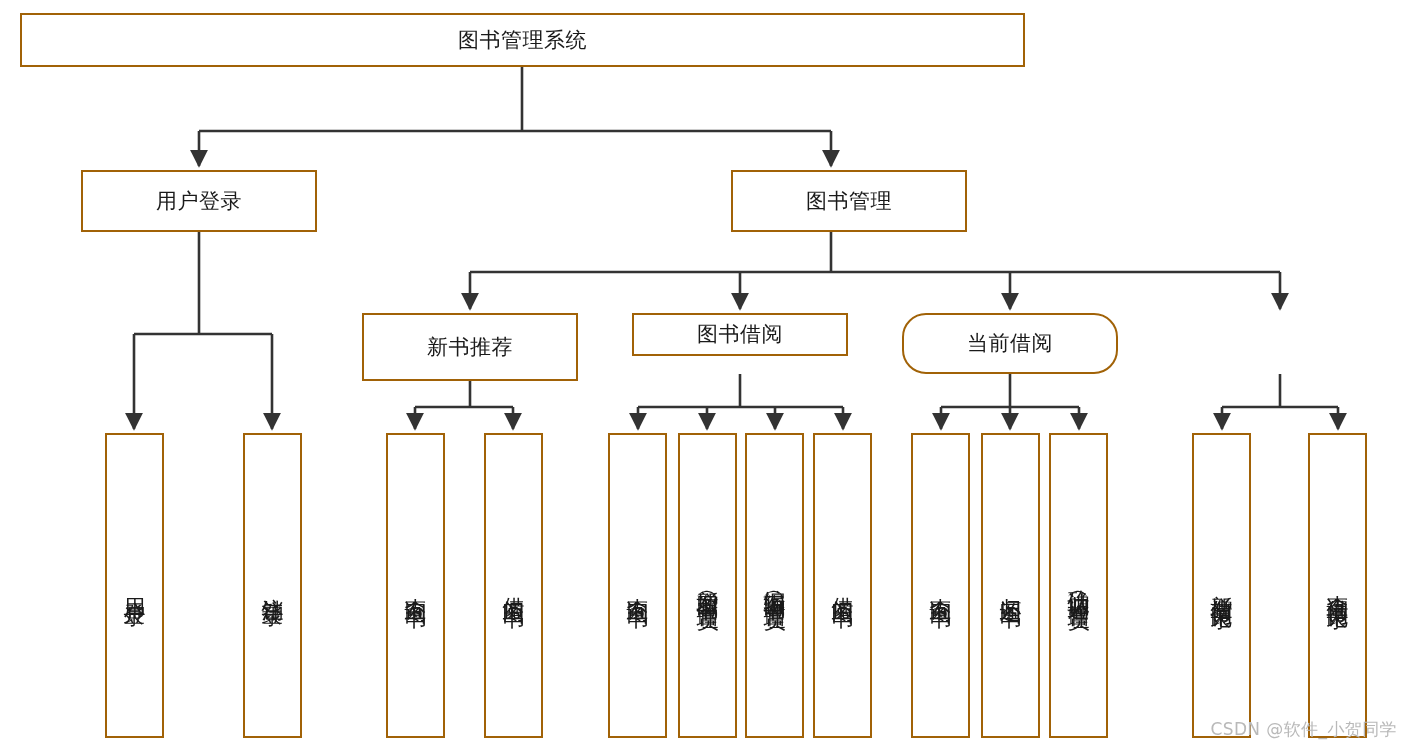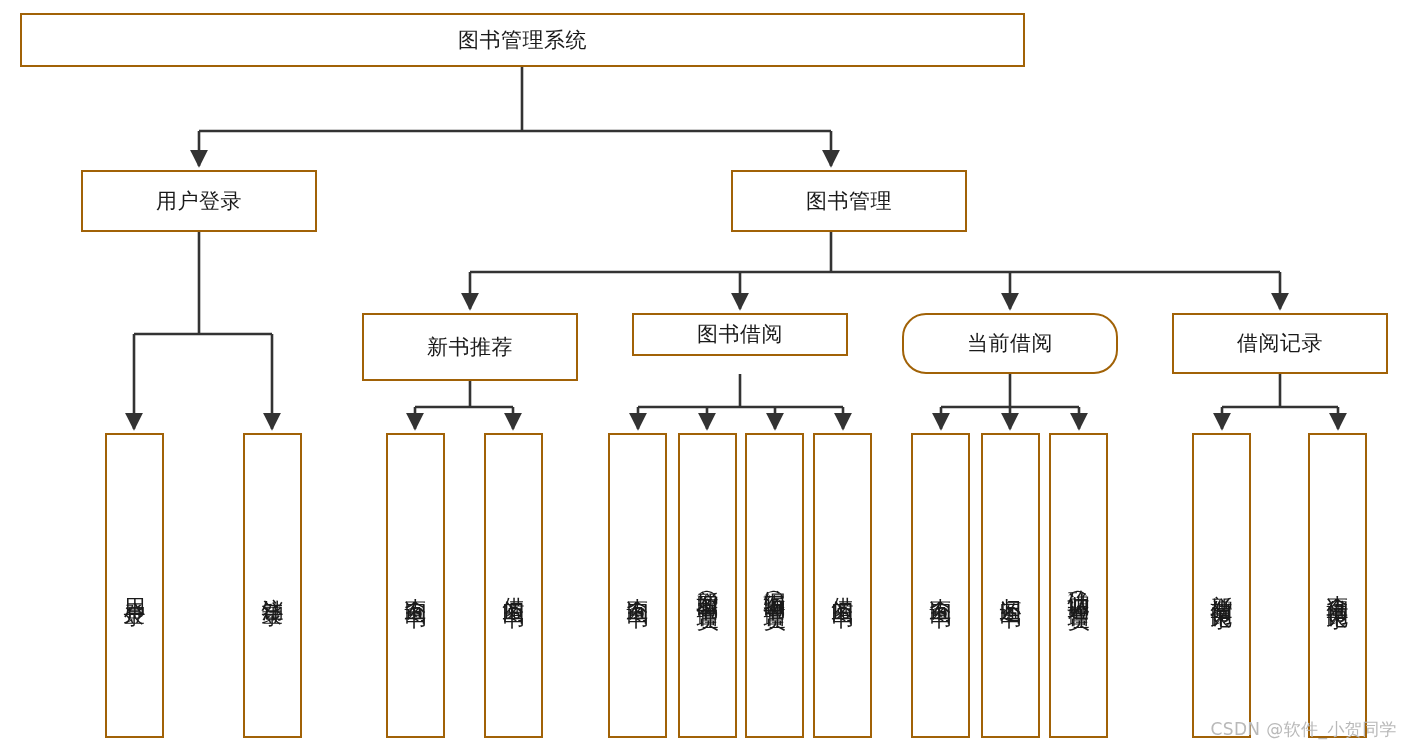--- a/index.html
+++ b/index.html
@@ -138,23 +138,20 @@
   </div>
 
   <div class="node-box horiz" style="left:632px; top:313px; width:216px; height:43px;">
     <span class="node-label">图书借阅</span>
   </div>
 
   <div class="node-box horiz" style="left:902px; top:313px; width:216px; height:61px;border-radius:24px;">
     <span class="node-label">当前借阅</span>
   </div>
 
-  <div class="node-box horiz" style="left:1172px; top:313px; width:216px; height:61px;">
-    <span class="node-label">借阅记录</span>
-  </div>
 
   <div class="node-box vert" style="left:105px; top:433px; width:59px; height:305px;">
     <span class="node-label">用户登录</span>
   </div>
 
   <div class="node-box vert" style="left:243px; top:433px; width:59px; height:305px;">
     <span class="node-label">注销登录</span>
   </div>
 
   <div class="node-box vert" style="left:386px; top:433px; width:59px; height:305px;">

